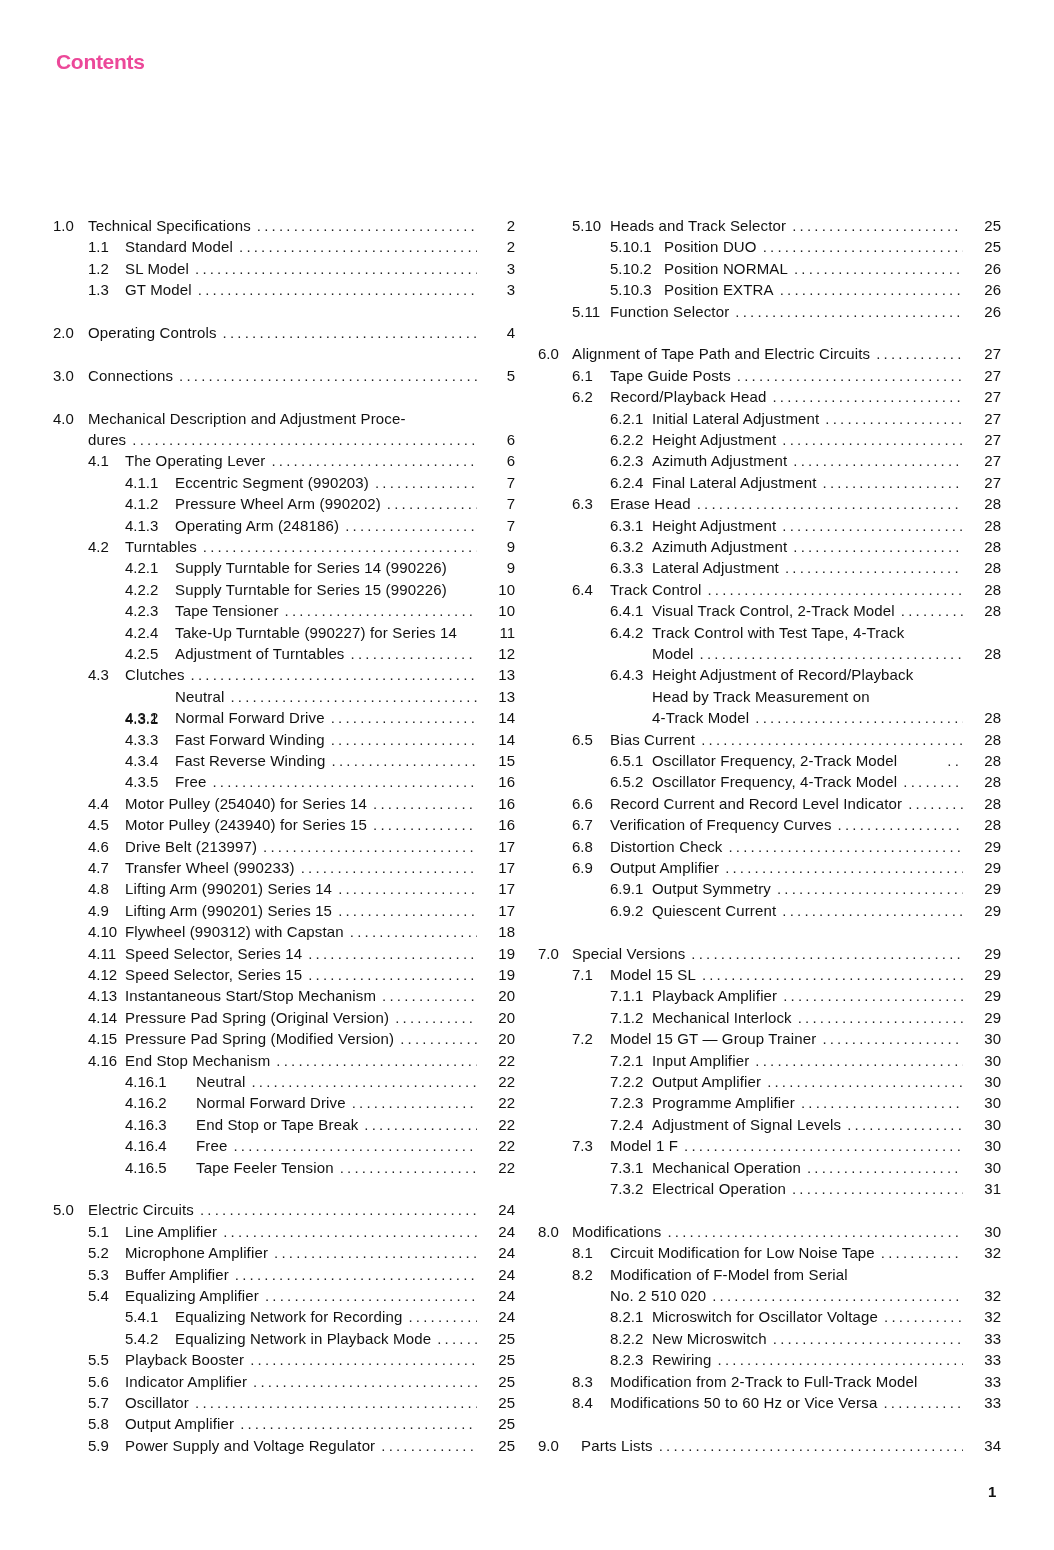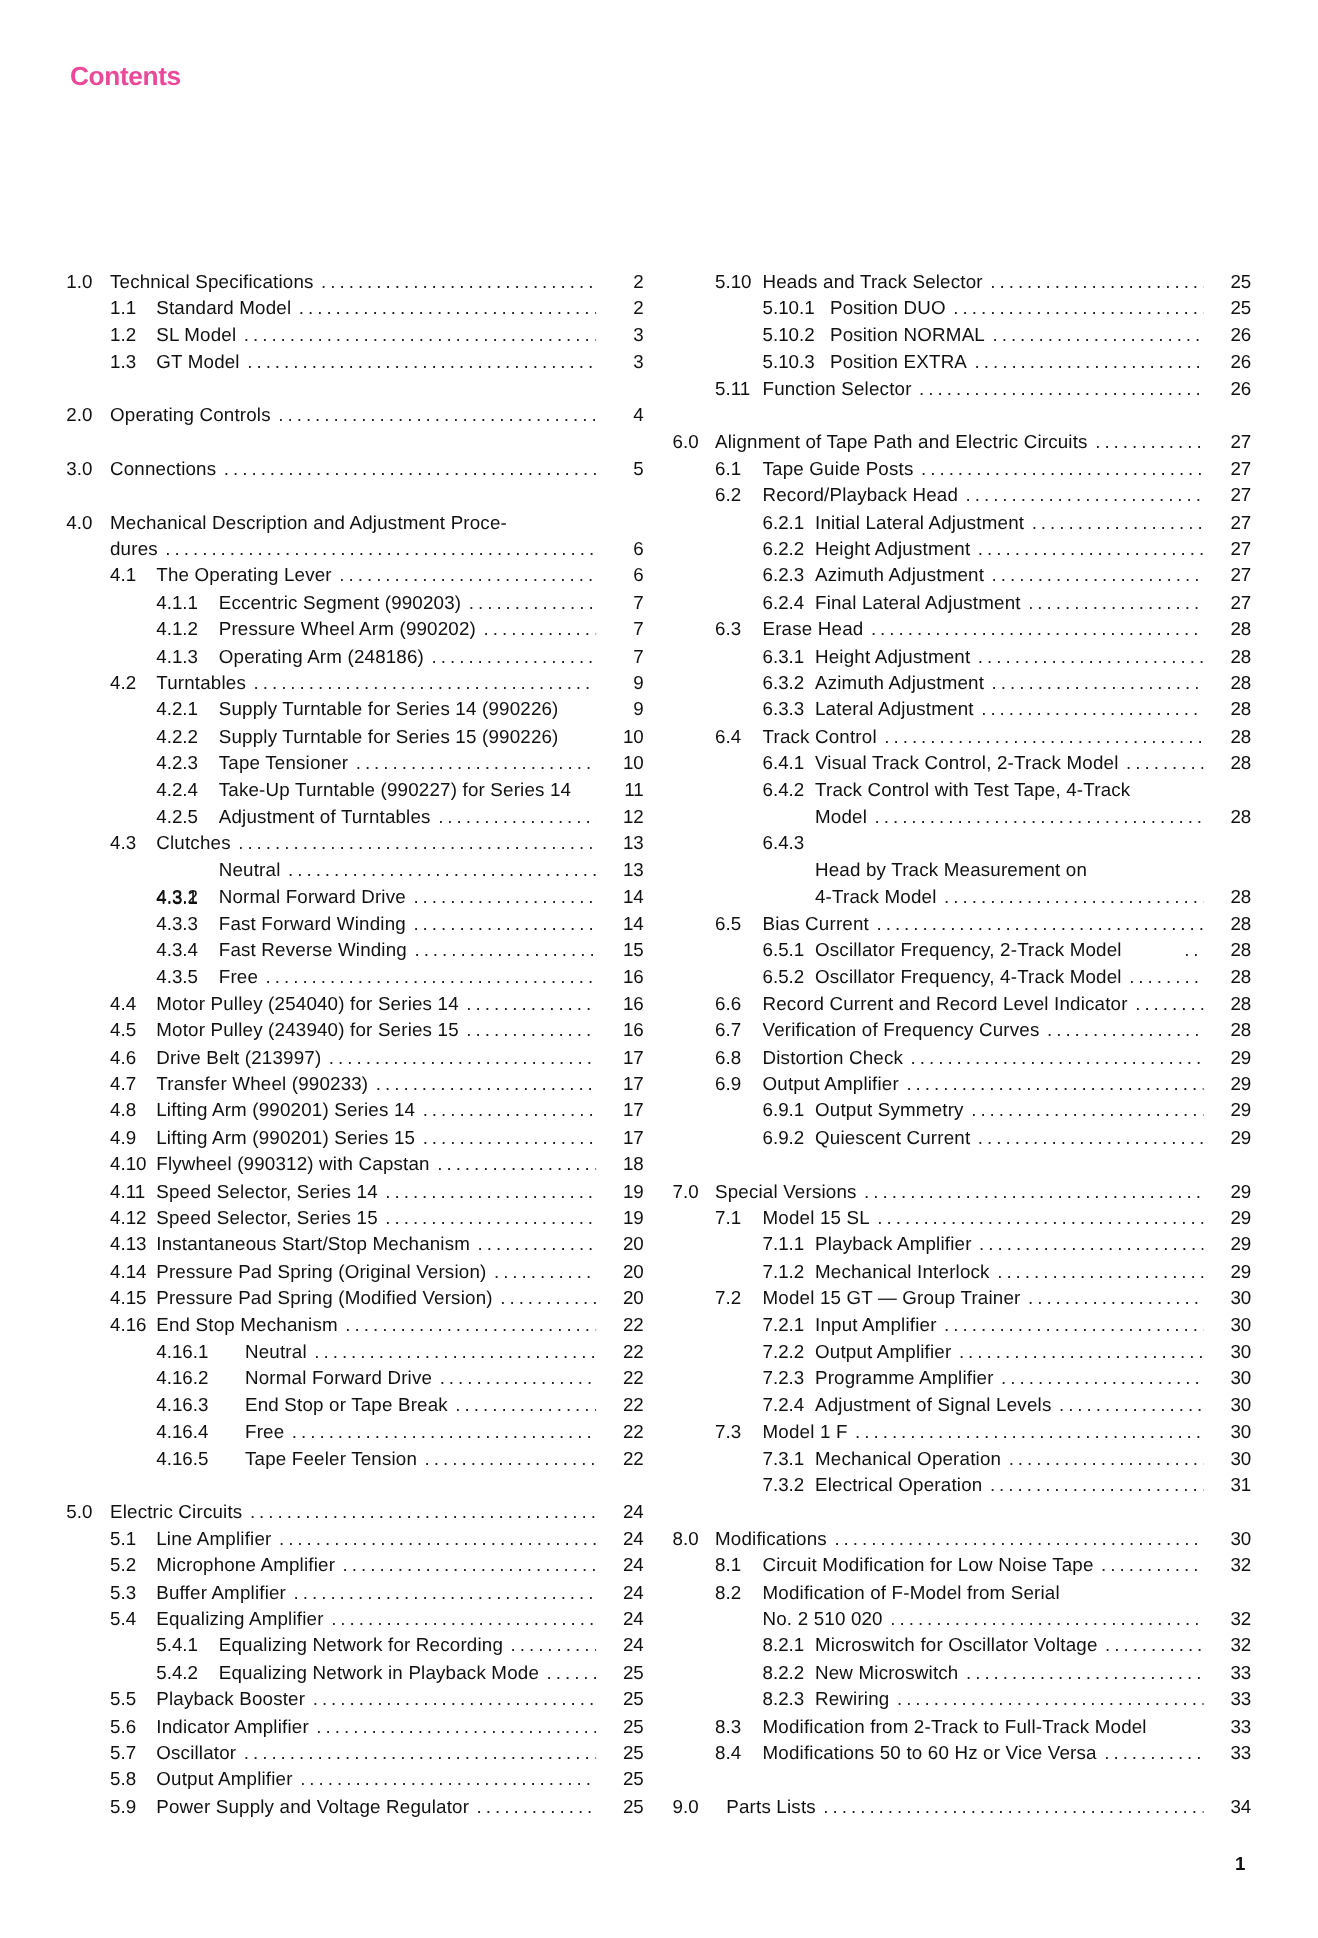--- a/index.html
+++ b/index.html
@@ -615,20 +615,23 @@
     </div>
     <div class="row" style="top: 428px;">
       <span class="text" style="left: 114px;">
         <span class="t">Model</span>
         <span class="dots">................................................................................</span>
       </span>
       <span class="page">28</span>
     </div>
     <div class="row" style="top: 449.4px;">
       <span class="num" style="left: 72px;">6.4.3</span>
+      <span class="text nodots" style="left: 114px;">
+        <span class="t">Height Adjustment of Record/Playback</span>
+      </span>
     </div>
     <div class="row" style="top: 470.8px;">
       <span class="text nodots" style="left: 114px;">
         <span class="t">Head by Track Measurement on</span>
       </span>
     </div>
     <div class="row" style="top: 492.2px;">
       <span class="text" style="left: 114px;">
         <span class="t">4-Track Model</span>
         <span class="dots">................................................................................</span>

